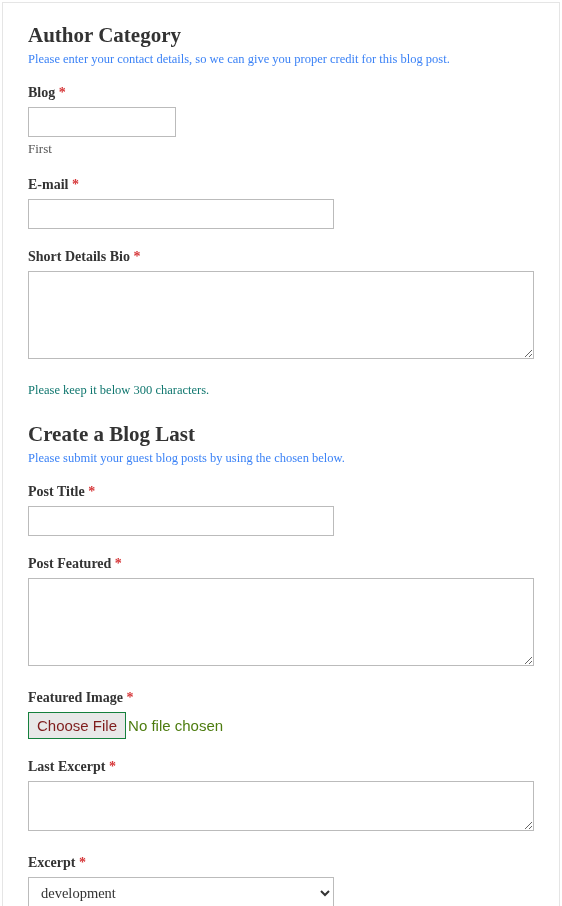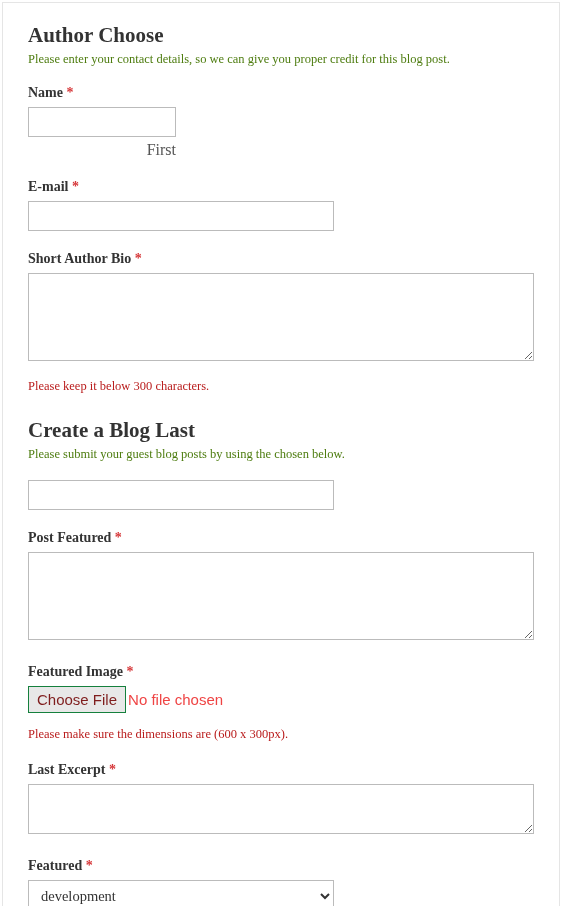--- a/index.html
+++ b/index.html
@@ -15,21 +15,21 @@
       color: #333;
     }
     h2 {
       font-size: 21px;
       font-weight: bold;
       color: #333;
       margin-bottom: 4px;
     }
     .section-desc {
       font-size: 12.5px;
-      color: #4d7c0f;
+      color: #3b82f6;
       margin-bottom: 18px;
     }
     .field-group {
       margin-bottom: 20px;
     }
     .field-label {
       font-size: 14px;
       font-weight: bold;
       color: #333;
       display: block;
@@ -59,139 +59,141 @@
     .textarea-content { height: 88px; }
     .textarea-excerpt { height: 50px; }
     .name-row {
       display: flex;
       gap: 10px;
     }
     .name-col input {
       width: 148px;
     }
     .sublabel {
-      font-size: 16px;
+      font-size: 13px;
       color: #555;
       margin-top: 4px;
       display: block;
-      text-align: right;
     }
     .file-row {
       display: flex;
       align-items: center;
       gap: 2px;
     }
     .choose-file-btn {
       background: #e8e8e8;
       border: 1px solid #15803d;
       padding: 4px 8px;
       font-size: 15px;
       font-family: Arial, sans-serif;
       color: #7f1d1d;
       cursor: pointer;
     }
     .file-status {
       font-size: 15px;
-      color: #ef4444;
+      color: #4d7c0f;
       font-family: Arial, sans-serif;
     }
     .help-text {
       font-size: 12.5px;
-      color: #b91c1c;
-      margin-top: 14px;
+      color: #0f766e;
+      margin-top: 20px;
     }
     select {
       width: 306px;
       height: 32px;
       border: 1px solid #bbb;
       padding: 4px 8px;
       font-size: 14.5px;
       font-family: inherit;
       background: #fff;
       color: #333;
     }
     .section2 { margin-top: 24px; }
   </style>
 </head>
 <body>
 
 <div class="form-container">
 
-  <h2>Author Choose</h2>
+  <h2>Author Category</h2>
   <p class="section-desc">Please enter your contact details, so we can give you proper credit for this blog post.</p>
 
   <div class="field-group">
     <label class="field-label">
-      <span>Name</span>
+      <span>Blog</span>
       <span class="required">*</span>
     </label>
     <div class="name-row">
       <div class="name-col">
         <input type="text" style="">
         <span class="sublabel">First</span>
       </div>
     </div>
   </div>
 
   <div class="field-group">
     <label class="field-label">
       <span>E-mail</span>
       <span class="required">*</span>
     </label>
     <input type="email" style="">
   </div>
 
   <div class="field-group">
     <label class="field-label">
-      <span>Short Author Bio</span>
+      <span>Short Details Bio</span>
       <span class="required">*</span>
     </label>
     <textarea class="textarea-bio" style=""></textarea>
     <p class="help-text">Please keep it below 300 characters.</p>
   </div>
 
   <div class="section2">
     <h2>Create a Blog Last</h2>
     <p class="section-desc">Please submit your guest blog posts by using the chosen below.</p>
 
     <div class="field-group">
+      <label class="field-label">
+        <span>Post Title</span>
+        <span class="required">*</span>
+      </label>
       <input type="text" style="">
     </div>
 
     <div class="field-group">
       <label class="field-label">
         <span>Post Featured</span>
         <span class="required">*</span>
       </label>
       <textarea class="textarea-content" style=""></textarea>
     </div>
 
     <div class="field-group">
       <label class="field-label">
         <span>Featured Image</span>
         <span class="required">*</span>
       </label>
       <div class="file-row">
         <button class="choose-file-btn">Choose File</button>
         <span class="file-status">No file chosen</span>
       </div>
-      <p class="help-text">Please make sure the dimensions are (600 x 300px).</p>
     </div>
 
     <div class="field-group">
       <label class="field-label">
         <span>Last Excerpt</span>
         <span class="required">*</span>
       </label>
       <textarea class="textarea-excerpt" style=""></textarea>
     </div>
 
     <div class="field-group">
       <label class="field-label">
-        <span>Featured</span>
+        <span>Excerpt</span>
         <span class="required">*</span>
       </label>
       <select>
         <option>development</option>
       </select>
     </div>
 
   </div>
 
 </div>

